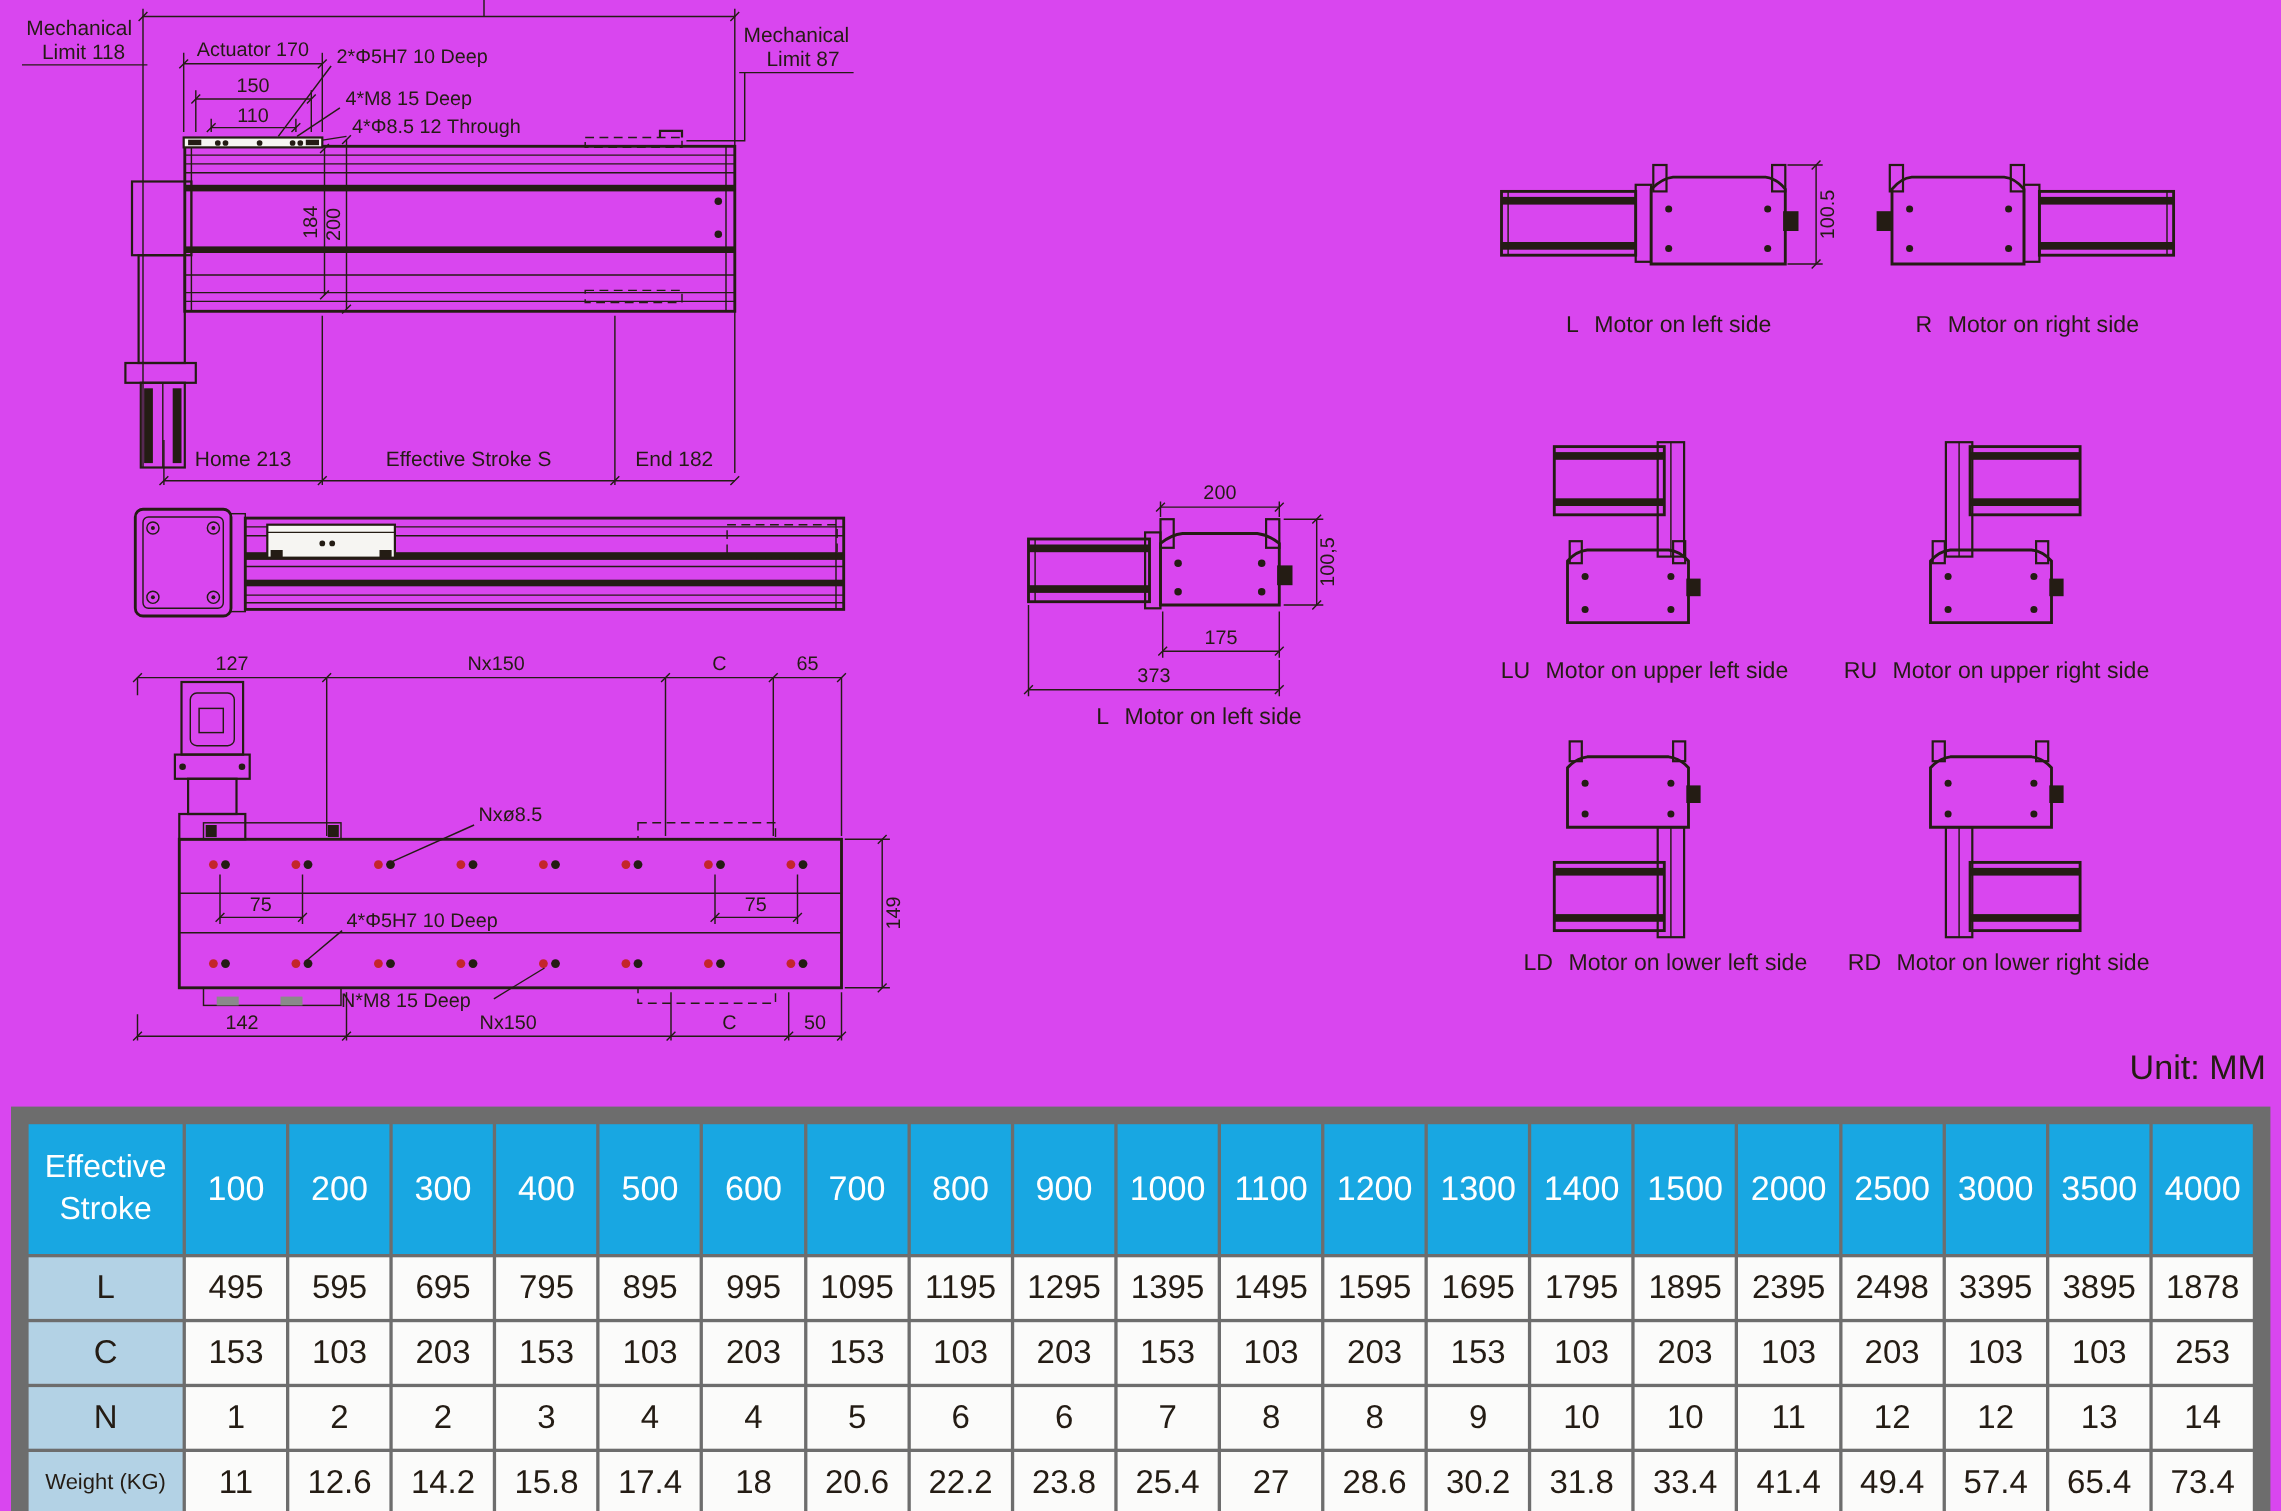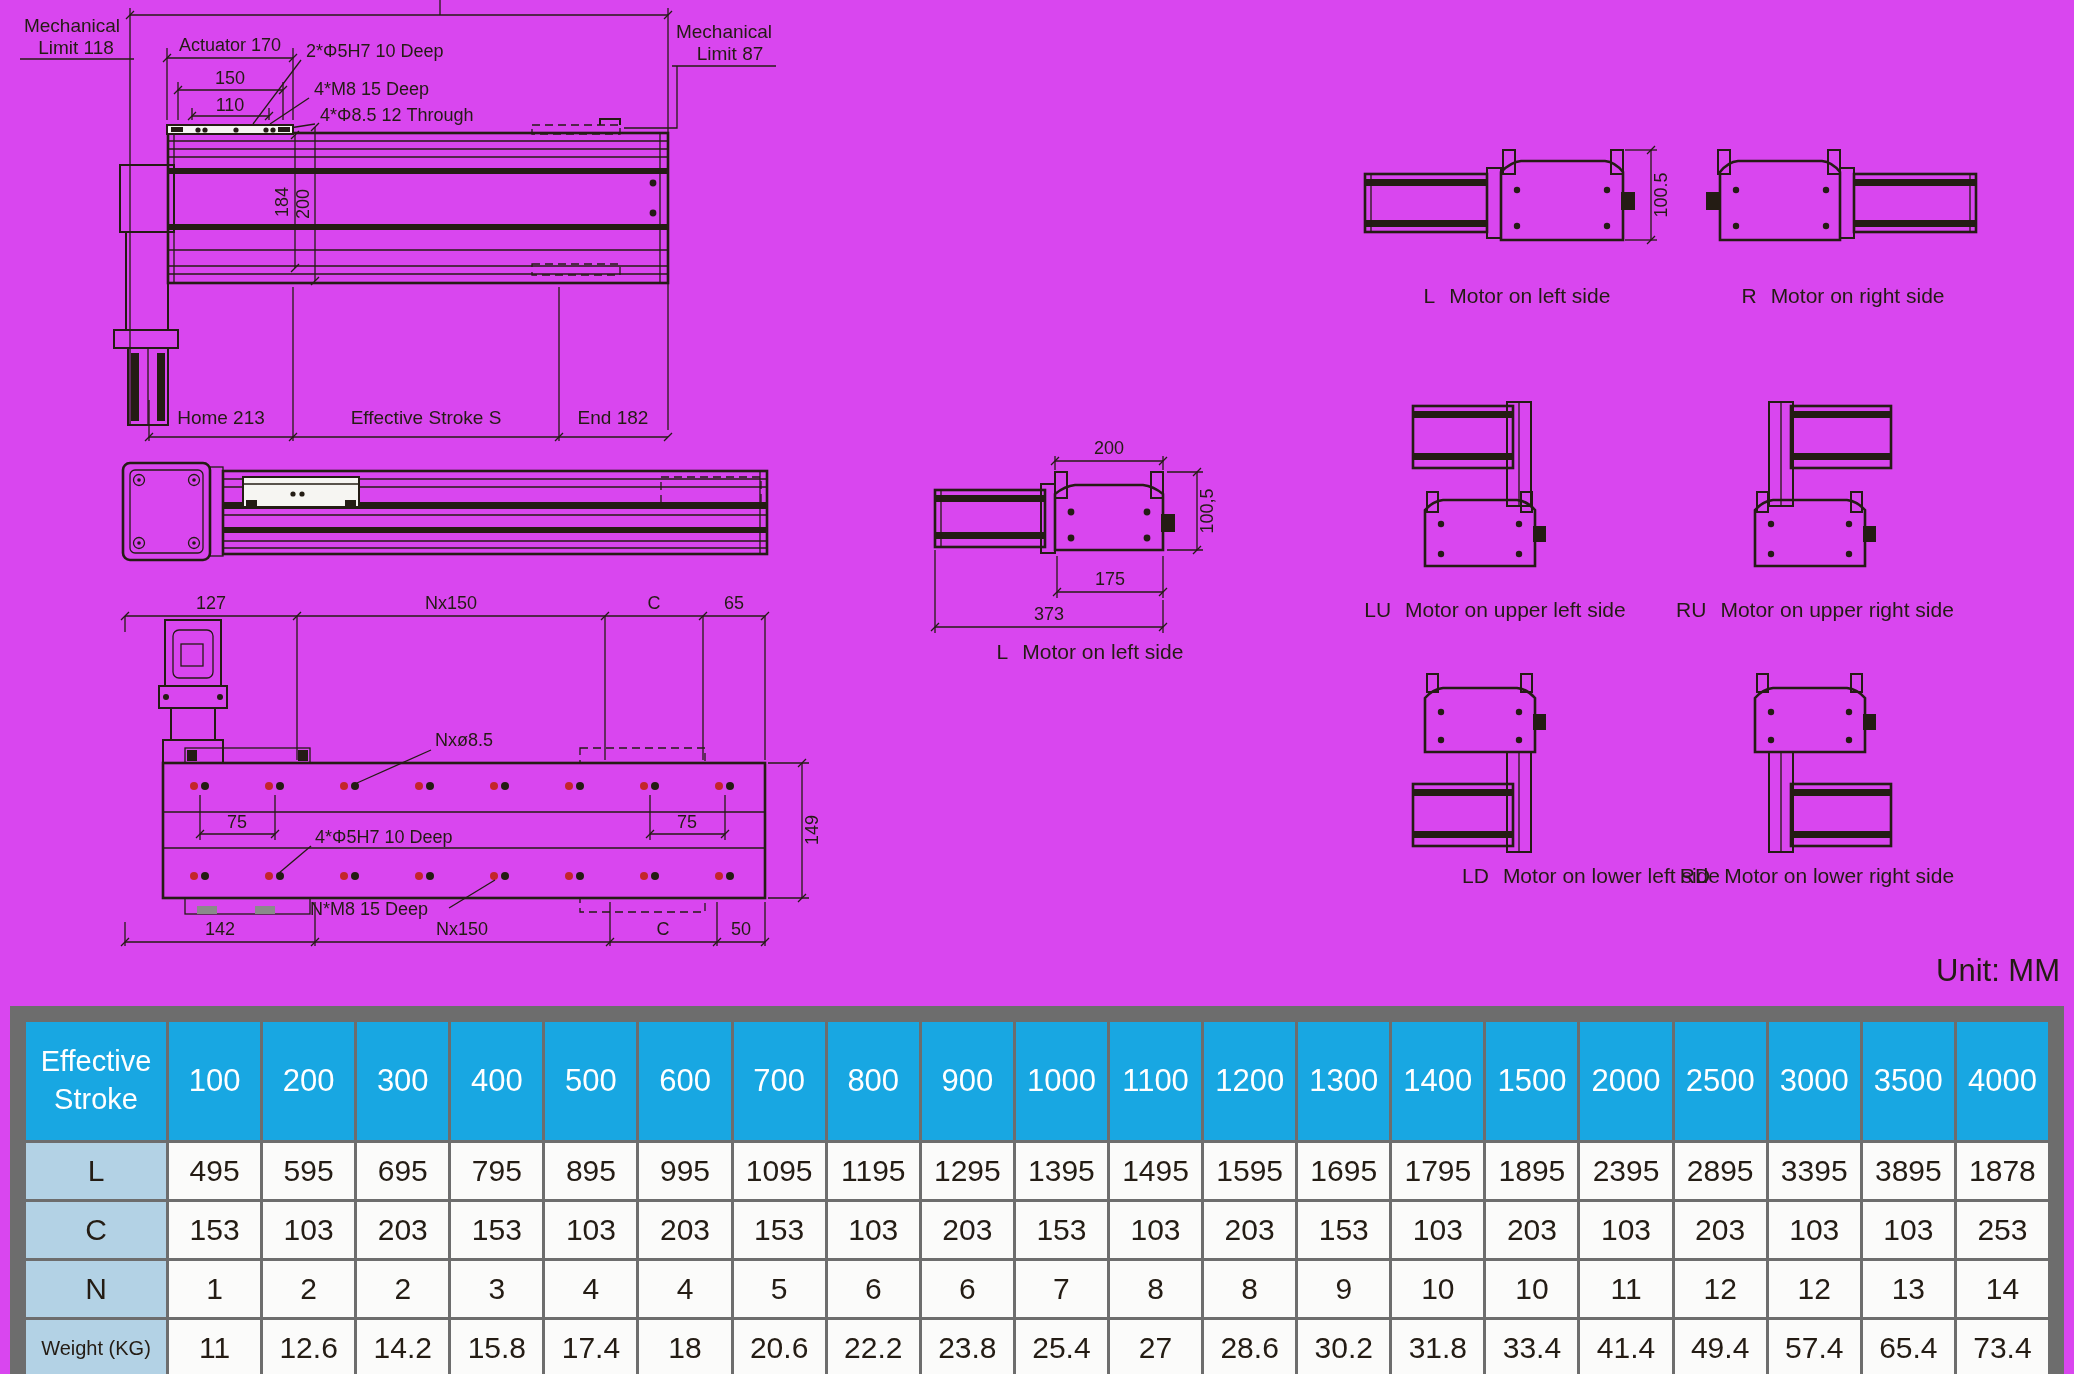--- a/index.html
+++ b/index.html
@@ -414,21 +414,21 @@
       <circle class="df" cx="114" cy="40" r="3.2"></circle>
     <circle class="df" cx="36" cy="68" r="3.2"></circle>
       <circle class="df" cx="114" cy="68" r="3.2"></circle>
     <rect class="df" x="128" y="42" width="13" height="16"></rect>
     <rect class="s2" x="102" y="80" width="24" height="100"></rect>
     <line class="s1" x1="114" y1="80" x2="114" y2="180"></line>
     <rect class="s25" x="8" y="112" width="100" height="62"></rect>
     <rect class="df" x="8" y="117" width="100" height="7"></rect>
     <rect class="df" x="8" y="159" width="100" height="7"></rect>
   </svg>
-  <div class="caption" style="left:1426px;top:864px;width:330px">
+  <div class="caption" style="left:1349px;top:864px;width:330px">
     <span class="code">LD</span>
       <span>Motor on lower left side</span>
   </div>
 
   <svg class="abs" style="left:1715px;top:672px" width="180" height="185" viewBox="0 0 180 185">
     <rect class="s2" x="42" y="2" width="11" height="18"></rect>
     <rect class="s2" x="136" y="2" width="11" height="18"></rect>
     <path class="s25" d="M40,80 L40,26 Q48,17 58,16 L132,16 Q142,17 150,26 L150,80 Z"></path>
     <circle class="df" cx="56" cy="40" r="3.2"></circle>
       <circle class="df" cx="134" cy="40" r="3.2"></circle>
@@ -485,21 +485,21 @@
         <div class="tcell dcell">1095</div>
         <div class="tcell dcell">1195</div>
         <div class="tcell dcell">1295</div>
         <div class="tcell dcell">1395</div>
         <div class="tcell dcell">1495</div>
         <div class="tcell dcell">1595</div>
         <div class="tcell dcell">1695</div>
         <div class="tcell dcell">1795</div>
         <div class="tcell dcell">1895</div>
         <div class="tcell dcell">2395</div>
-        <div class="tcell dcell">2895</div>
+        <div class="tcell dcell">2498</div>
         <div class="tcell dcell">3395</div>
         <div class="tcell dcell">3895</div>
         <div class="tcell dcell">1878</div>
       </div>
       <div class="trow body">
         <div class="tcell rlabel">C</div>
         <div class="tcell dcell">153</div>
         <div class="tcell dcell">103</div>
         <div class="tcell dcell">203</div>
         <div class="tcell dcell">153</div>

